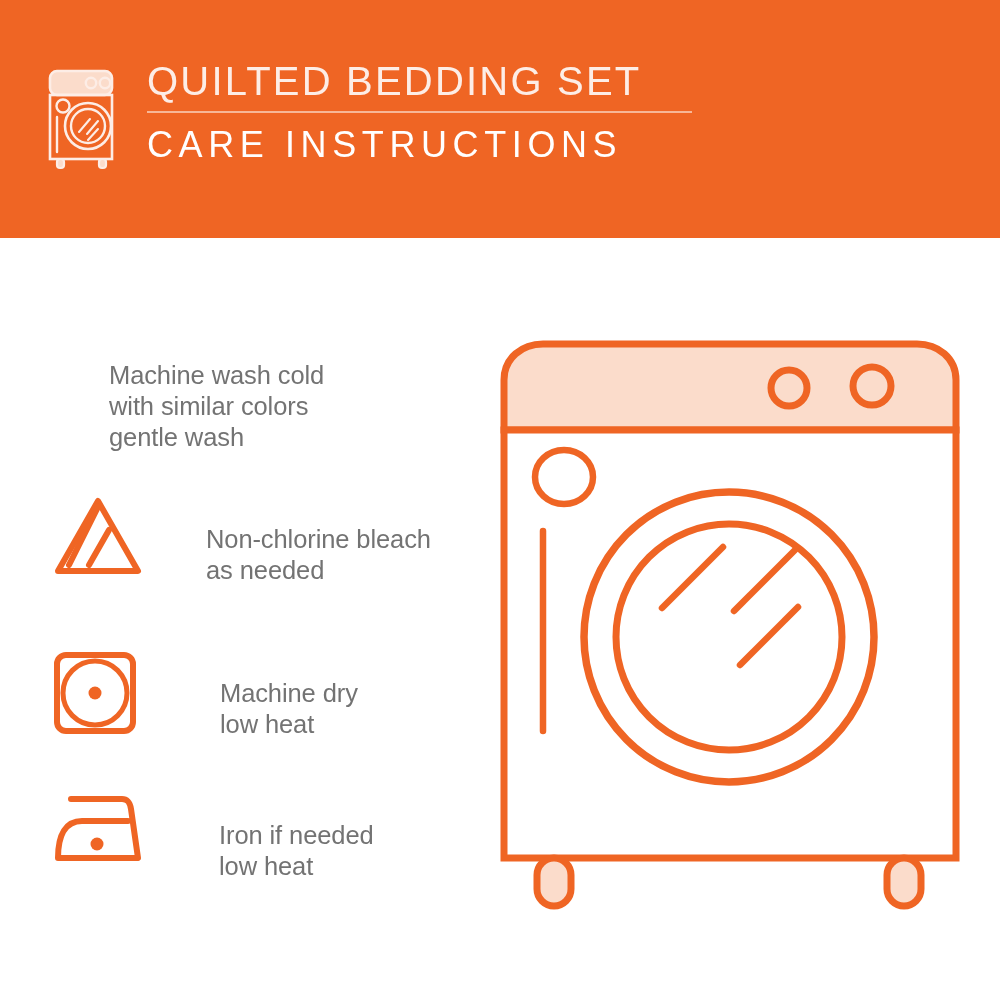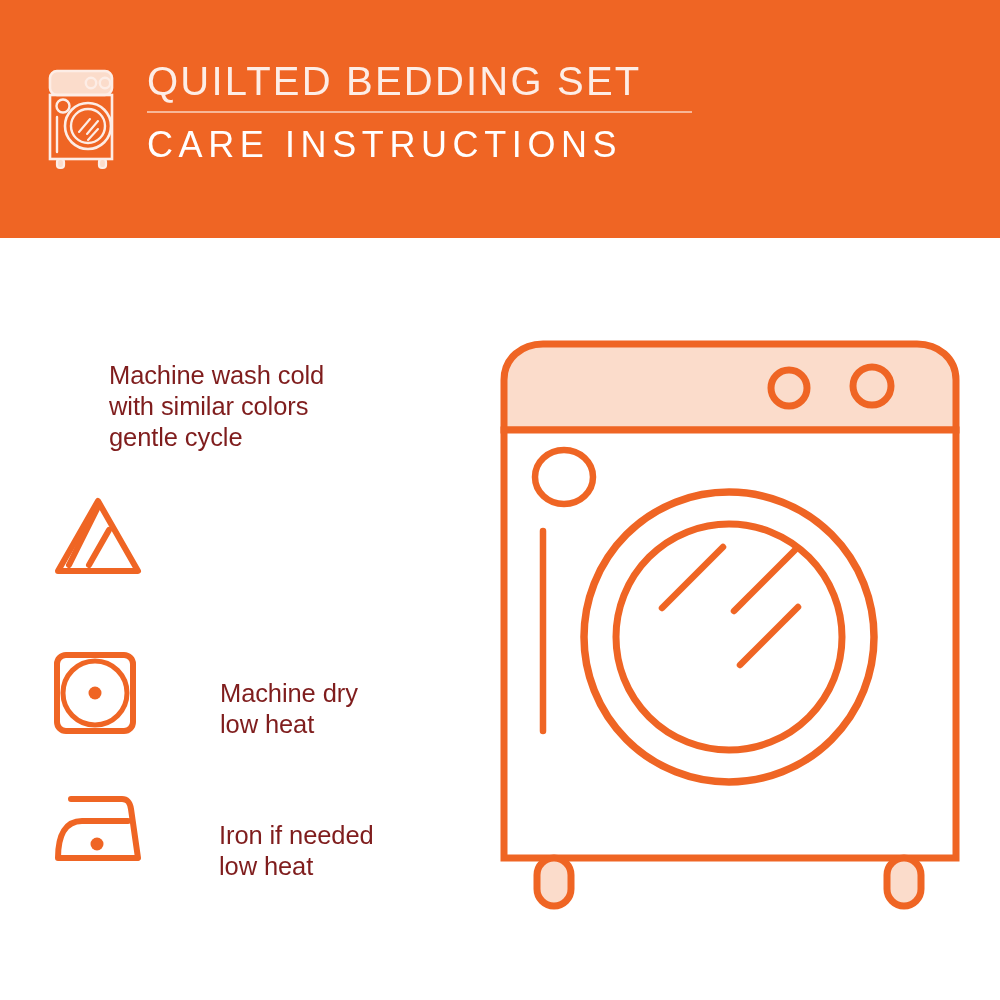--- a/index.html
+++ b/index.html
@@ -33,21 +33,21 @@
   .title-2{
     color:#FFFFFF;font-size:36px;line-height:48px;
     letter-spacing:5.6px;font-weight:400;white-space:nowrap;
   }
 
   
   .care-list{position:absolute;left:0;top:330px;width:480px;}
   .care-row{position:absolute;left:52px;display:flex;align-items:flex-start;}
   .care-row .sym{flex:0 0 auto;}
   .care-text{
-    margin-left:0;color:#7f1d1d;
+    margin-left:0;color:#737373;
     font-size:25.5px;line-height:31px;font-weight:500;
     letter-spacing:-0.1px;white-space:nowrap;
   }
   .r1{top:28px;}  .r1 .care-text{margin-left:57px;margin-top:2px;}
   .r2{top:165px;} .r2 .care-text{margin-left:62px;margin-top:29px;}
   .r3{top:320px;} .r3 .care-text{margin-left:82px;margin-top:28px;}
   .r4{top:460px;} .r4 .care-text{margin-left:67px;margin-top:30px;}
 
   
   .machine{position:absolute;left:495px;top:335px;width:470px;height:590px;}
@@ -88,31 +88,35 @@
 
     </div>
   </div>
 
   <div class="care-list">
 
     <div class="care-row r1">
       <div class="care-text">
         <div>Machine wash cold</div>
         <div>with similar colors</div>
-        <div>gentle cycle</div>
+        <div>gentle wash</div>
       </div>
     </div>
 
     <div class="care-row r2">
       <div class="sym">
         <svg viewBox="0 0 92 82" width="92" height="82">
           <path d="M46 6 L86 76 L6 76 Z" fill="none" stroke="#EF6524" stroke-width="6" stroke-linejoin="round"></path>
           <line x1="46" y1="12" x2="17" y2="70" stroke="#EF6524" stroke-width="6" stroke-linecap="round"></line>
           <line x1="57" y1="35" x2="37" y2="70" stroke="#EF6524" stroke-width="6" stroke-linecap="round"></line>
         </svg>
+      </div>
+      <div class="care-text">
+        <div>Non-chlorine bleach</div>
+        <div>as needed</div>
       </div>
     </div>
 
     <div class="care-row r3">
       <div class="sym">
         <svg viewBox="0 0 86 86" width="86" height="86">
           <rect x="5" y="5" width="76" height="76" rx="9" fill="none" stroke="#EF6524" stroke-width="6"></rect>
           <circle cx="43" cy="43" r="32" fill="none" stroke="#EF6524" stroke-width="5"></circle>
           <circle cx="43" cy="43" r="6.5" fill="#EF6524"></circle>
         </svg>

